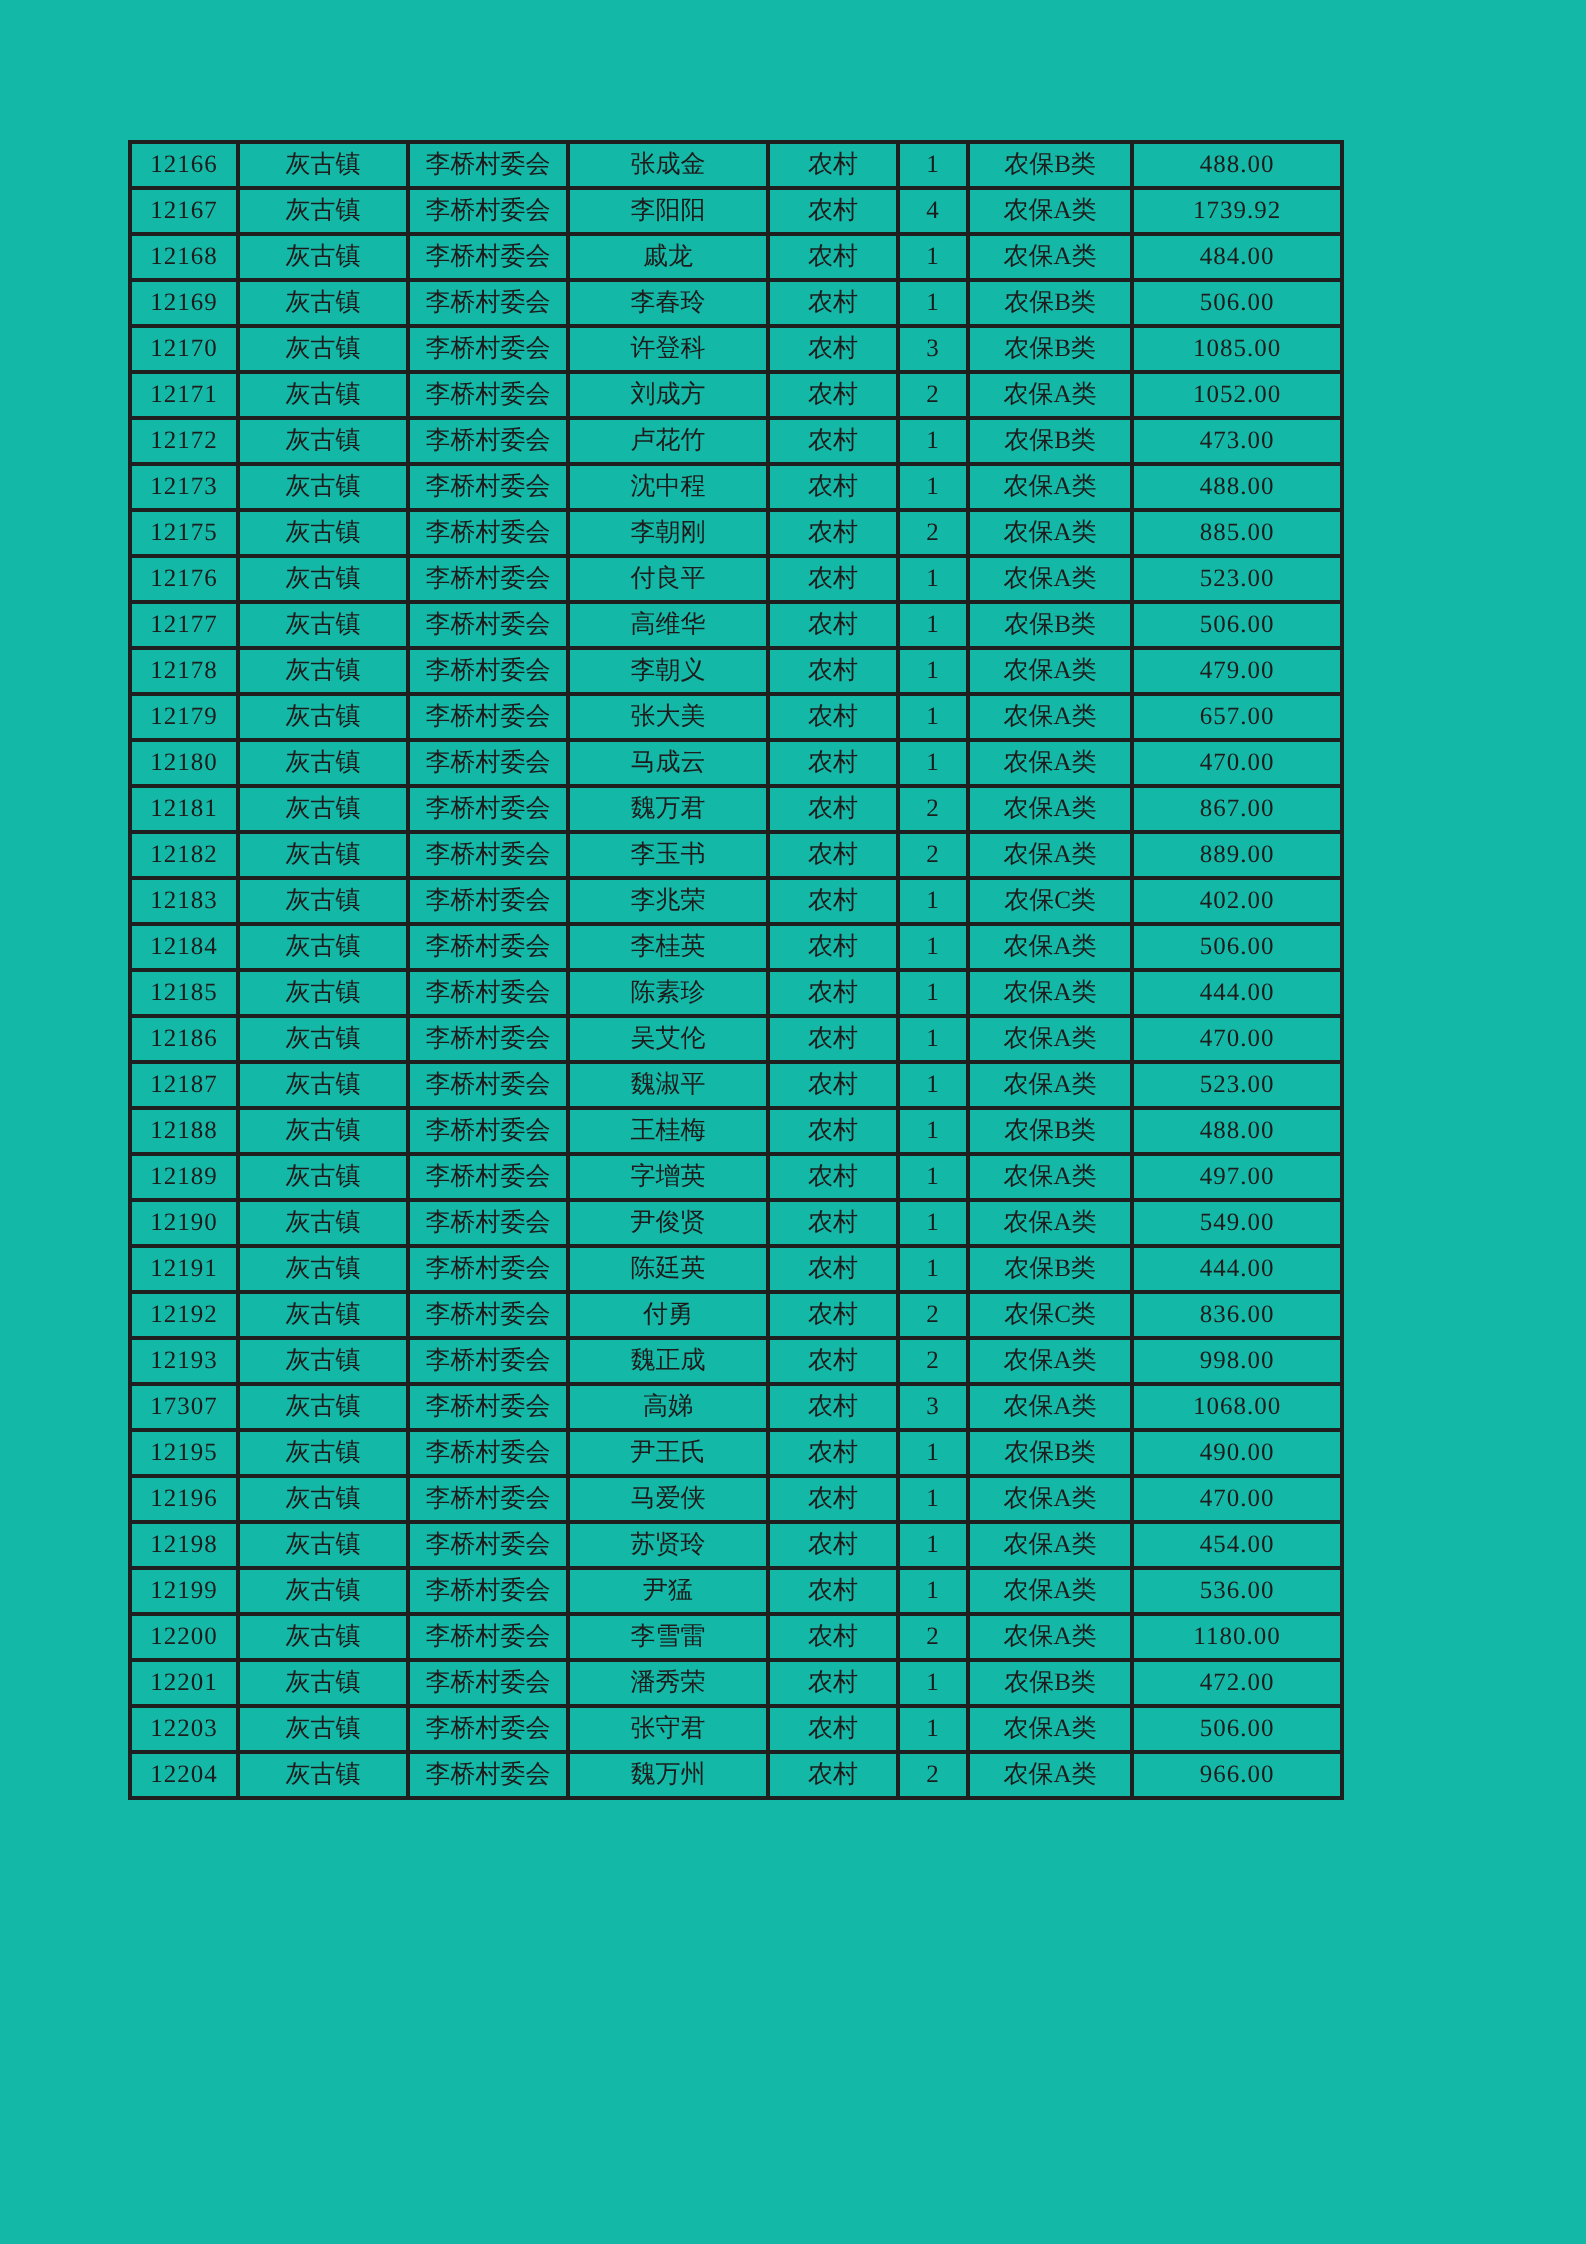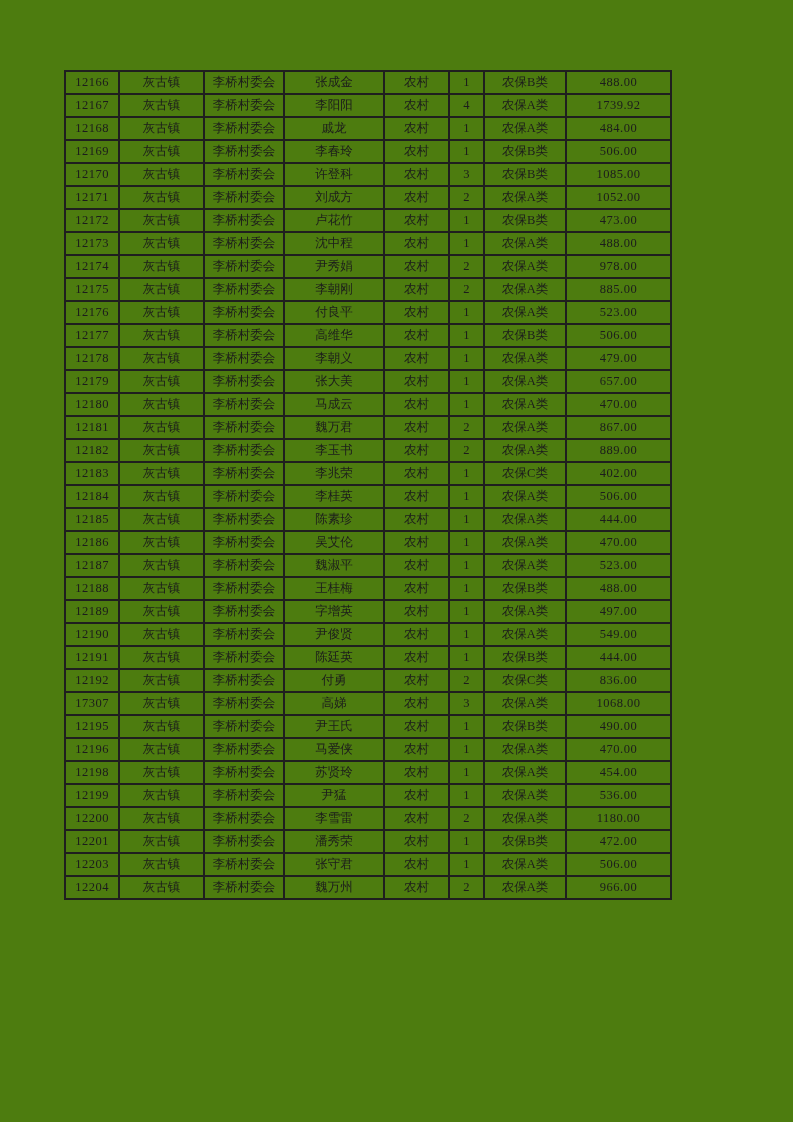--- a/index.html
+++ b/index.html
@@ -4,21 +4,21 @@
 <style>
   html, body {
     margin: 0;
     padding: 0;
     background: #ffffff;
   }
   .page {
     position: relative;
     width: 793px;
     height: 1122px;
-    background: #4d7c0f;
+    background: #14b8a6;
     overflow: hidden;
     font-family: "Liberation Serif", "DejaVu Serif", serif;
     color: #1c1c1c;
   }
   table.register {
     position: absolute;
     left: 64px;
     top: 70px;
     width: 606px;
     border-collapse: collapse;
@@ -130,30 +130,20 @@
           <td class="num">12173</td>
           <td>灰古镇</td>
           <td>李桥村委会</td>
           <td>沈中程</td>
           <td>农村</td>
           <td class="num">1</td>
           <td>农保A类</td>
           <td class="num">488.00</td>
         </tr>
         <tr>
-          <td class="num">12174</td>
-          <td>灰古镇</td>
-          <td>李桥村委会</td>
-          <td>尹秀娟</td>
-          <td>农村</td>
-          <td class="num">2</td>
-          <td>农保A类</td>
-          <td class="num">978.00</td>
-        </tr>
-        <tr>
           <td class="num">12175</td>
           <td>灰古镇</td>
           <td>李桥村委会</td>
           <td>李朝刚</td>
           <td>农村</td>
           <td class="num">2</td>
           <td>农保A类</td>
           <td class="num">885.00</td>
         </tr>
         <tr>
@@ -318,20 +308,30 @@
         </tr>
         <tr>
           <td class="num">12192</td>
           <td>灰古镇</td>
           <td>李桥村委会</td>
           <td>付勇</td>
           <td>农村</td>
           <td class="num">2</td>
           <td>农保C类</td>
           <td class="num">836.00</td>
+        </tr>
+        <tr>
+          <td class="num">12193</td>
+          <td>灰古镇</td>
+          <td>李桥村委会</td>
+          <td>魏正成</td>
+          <td>农村</td>
+          <td class="num">2</td>
+          <td>农保A类</td>
+          <td class="num">998.00</td>
         </tr>
         <tr>
           <td class="num">17307</td>
           <td>灰古镇</td>
           <td>李桥村委会</td>
           <td>高娣</td>
           <td>农村</td>
           <td class="num">3</td>
           <td>农保A类</td>
           <td class="num">1068.00</td>

